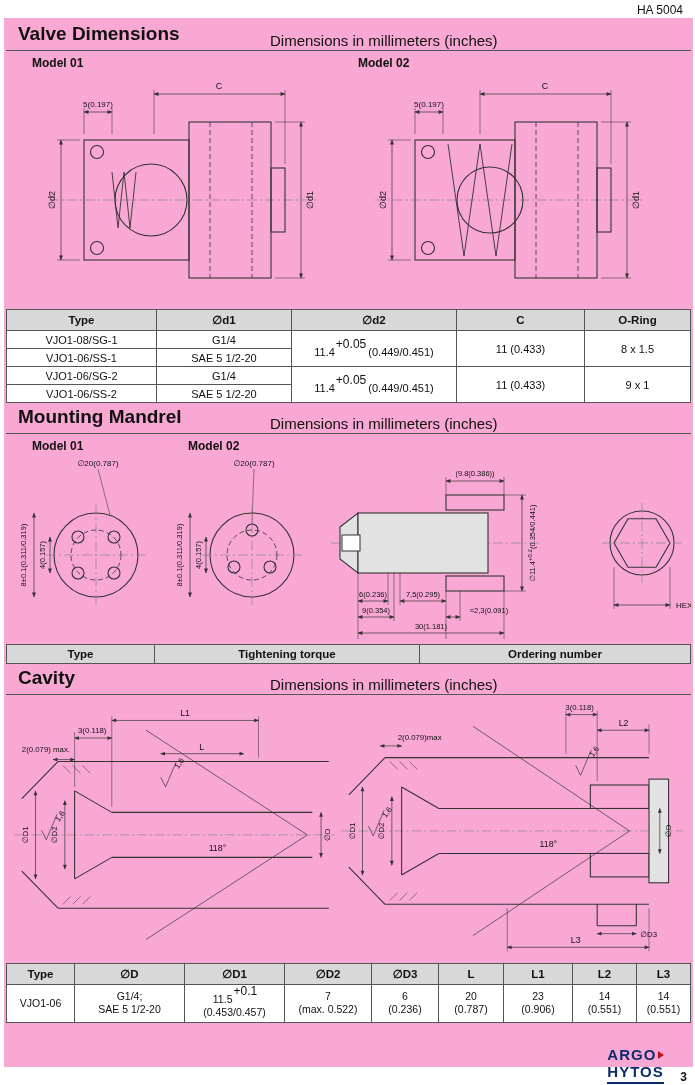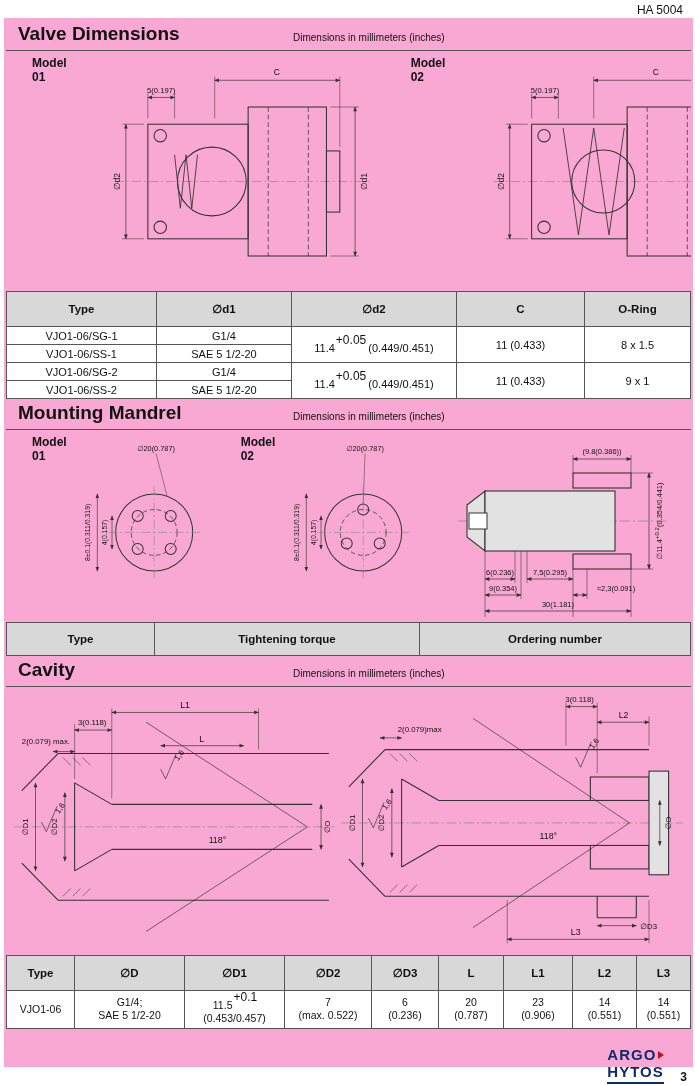--- a/index.html
+++ b/index.html
@@ -1,26 +1,26 @@
 <!DOCTYPE html>
 <html><head>
 <meta charset="utf-8">
 <style>
   html,body{margin:0;padding:0}
   body{width:695px;height:1085px;background:#fff;font-family:"Liberation Sans",sans-serif;color:#111;position:relative;overflow:hidden}
   .doc-number{position:absolute;top:3px;right:12px;font-size:12px}
   .frame{position:absolute;top:18px;left:4px;width:685px;height:1045px;border:2px solid #f9a8d4;background:#f9a8d4;overflow:hidden}
   .sec-head{position:relative;height:30px;border-bottom:1px solid #555}
   .sec-title{position:absolute;left:12px;top:3px;font-size:19px;font-weight:bold}
-  .sec-sub{position:absolute;left:287px;top:12px;font-size:10px}
+  .sec-sub{position:absolute;left:264px;top:12px;font-size:15px}
   .draw-row{display:flex;align-items:flex-start;padding:3px 8px;gap:6px}
-  .model-block{display:flex;flex-direction:row}
+  .model-block{display:flex;flex-direction:column}
   .model-label{font-size:12px;font-weight:bold;padding:2px 0 2px 18px}
   .tbl{width:100%;border-collapse:collapse;table-layout:fixed;font-size:11px;text-align:center}
-  .tbl th{background:#d8d8d8;font-weight:bold;border:1px solid #555;padding:10px 2px;font-size:11.5px}
+  .tbl th{background:#d8d8d8;font-weight:bold;border:1px solid #555;padding:3px 2px;font-size:11.5px}
   .tbl td{border:1px solid #555;padding:2.5px 2px;background:#fff}
   .tbl sup{font-size:12px;position:relative;top:-3px;left:1px}
   .tbl-cavity td{font-size:10.5px;line-height:1.3;padding:2px 1px}
   svg{display:block}
   svg .ol{fill:none;stroke:#333;stroke-width:1.1}
   svg .olf{fill:#e2e2e2;stroke:#333;stroke-width:1.1}
   svg .olw{fill:#fff;stroke:#333;stroke-width:1}
   svg .cl{stroke:#888;stroke-width:.7;stroke-dasharray:10 3 2 3;fill:none}
   svg .dim{stroke:#333;stroke-width:.7;fill:none}
   svg .ext{stroke:#333;stroke-width:.55;fill:none}
@@ -143,21 +143,21 @@
       <tr>
         <th>Type</th>
         <th>∅d1</th>
         <th>∅d2</th>
         <th>C</th>
         <th>O-Ring</th>
       </tr>
     </thead>
     <tbody>
       <tr>
-        <td>VJO1-06/SG-1</td>
+        <td>VJO1-08/SG-1</td>
         <td>G1/4</td>
         <td rowspan="2"><span>11.4</span><sup>+0.05</sup> <span>(0.449/0.451)</span></td>
         <td rowspan="2">11 (0.433)</td>
         <td rowspan="2">8 x 1.5</td>
       </tr>
       <tr>
         <td>VJO1-06/SS-1</td>
         <td>SAE 5 1/2-20</td>
       </tr>
       <tr>

